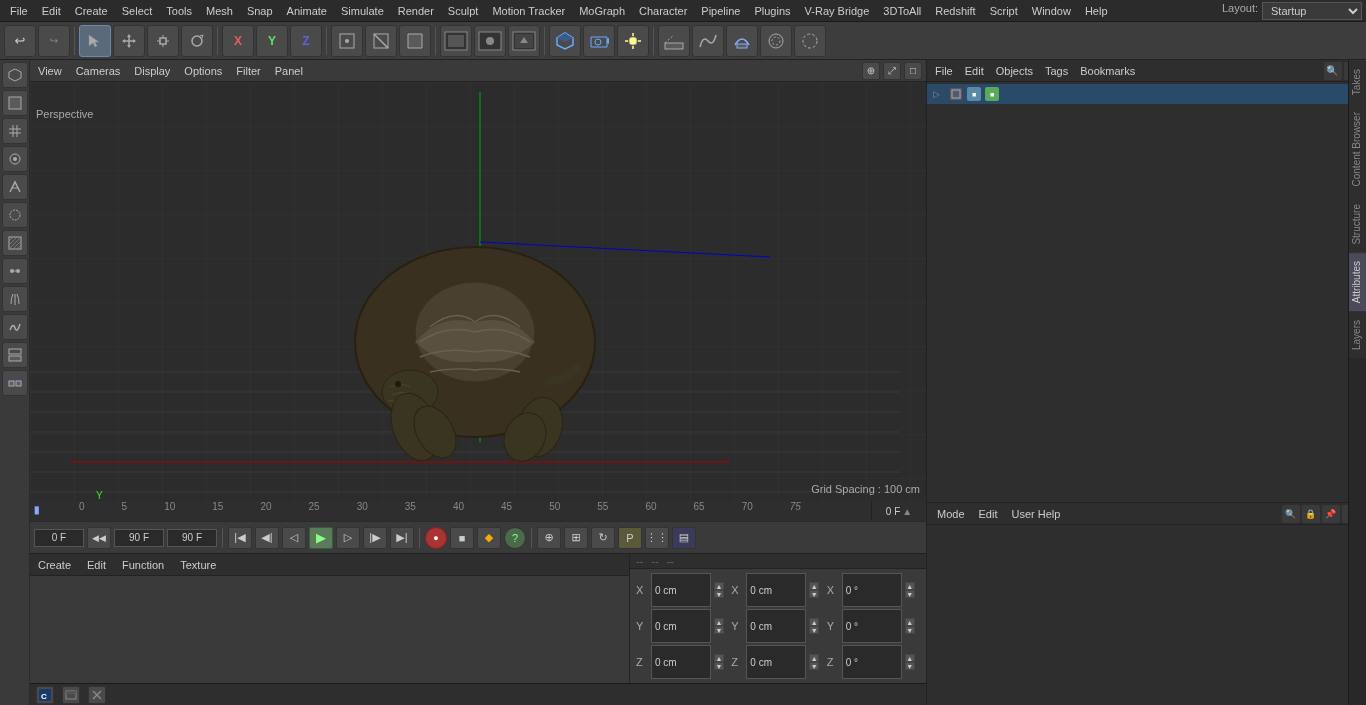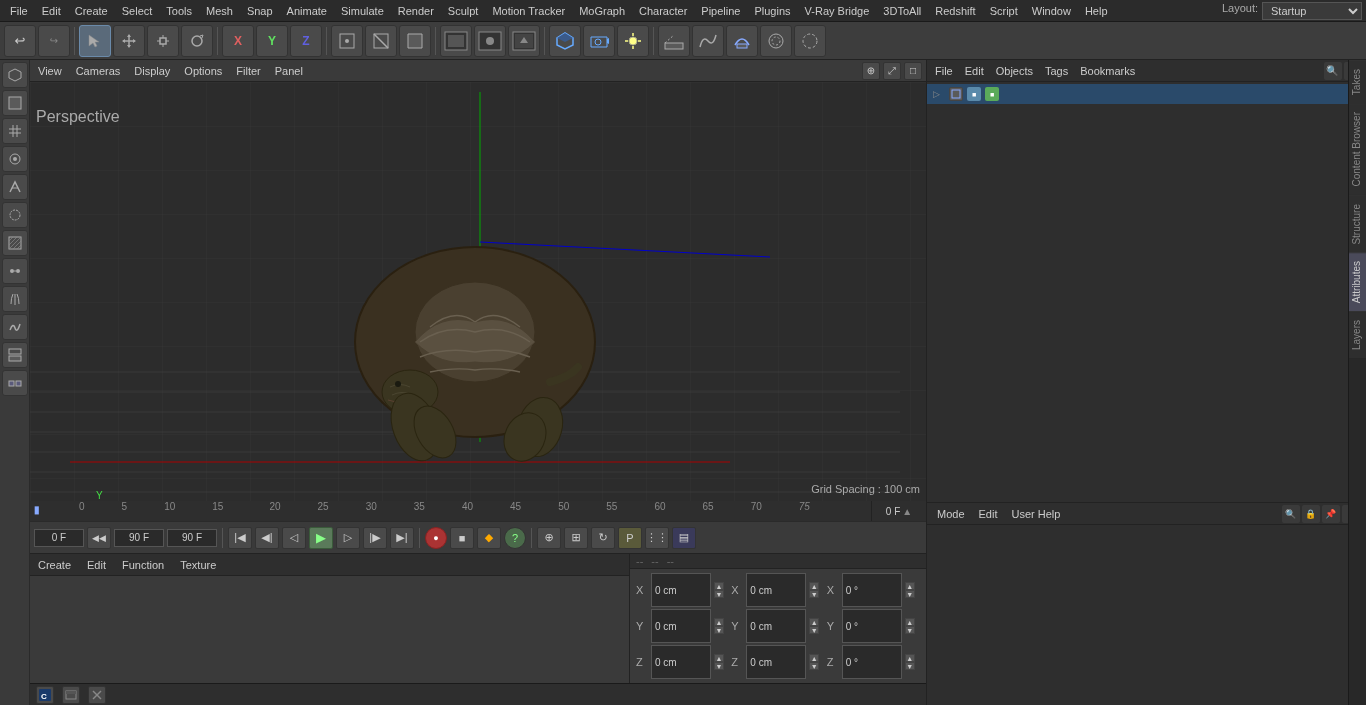--- a/index.html
+++ b/index.html
@@ -162,21 +162,21 @@
       font-size: 10px;
       color: #ccc;
     }
 
     
     #viewport-label {
       position: absolute;
       top: 26px;
       left: 6px;
       color: #aaa;
-      font-size: 16px;
+      font-size: 11px;
     }
 
     
     #viewport-scene {
       position: absolute;
       top: 22px;
       left: 0;
       right: 0;
       bottom: 0;
     }
@@ -894,21 +894,21 @@
       </div>
     </div>
 
     <div id="timeline-ruler">
       <span style="position:absolute;left:4px;top:3px;font-size:10px;color:#88aaff;font-weight:bold;">▮</span>
       <div id="ruler-container">
         <span class="timeline-tick" style="margin-right:37px;">0</span>
         <span class="timeline-tick" style="margin-right:37px;">5</span>
         <span class="timeline-tick" style="margin-right:37px;">10</span>
         <span class="timeline-tick" style="margin-right:37px;">15</span>
-        <span class="timeline-tick" style="margin-right:37px;margin-left:9px;">20</span>
+        <span class="timeline-tick" style="margin-right:37px;">20</span>
         <span class="timeline-tick" style="margin-right:37px;">25</span>
         <span class="timeline-tick" style="margin-right:37px;">30</span>
         <span class="timeline-tick" style="margin-right:37px;">35</span>
         <span class="timeline-tick" style="margin-right:37px;">40</span>
         <span class="timeline-tick" style="margin-right:37px;">45</span>
         <span class="timeline-tick" style="margin-right:37px;">50</span>
         <span class="timeline-tick" style="margin-right:37px;">55</span>
         <span class="timeline-tick" style="margin-right:37px;">60</span>
         <span class="timeline-tick" style="margin-right:37px;">65</span>
         <span class="timeline-tick" style="margin-right:37px;">70</span>

